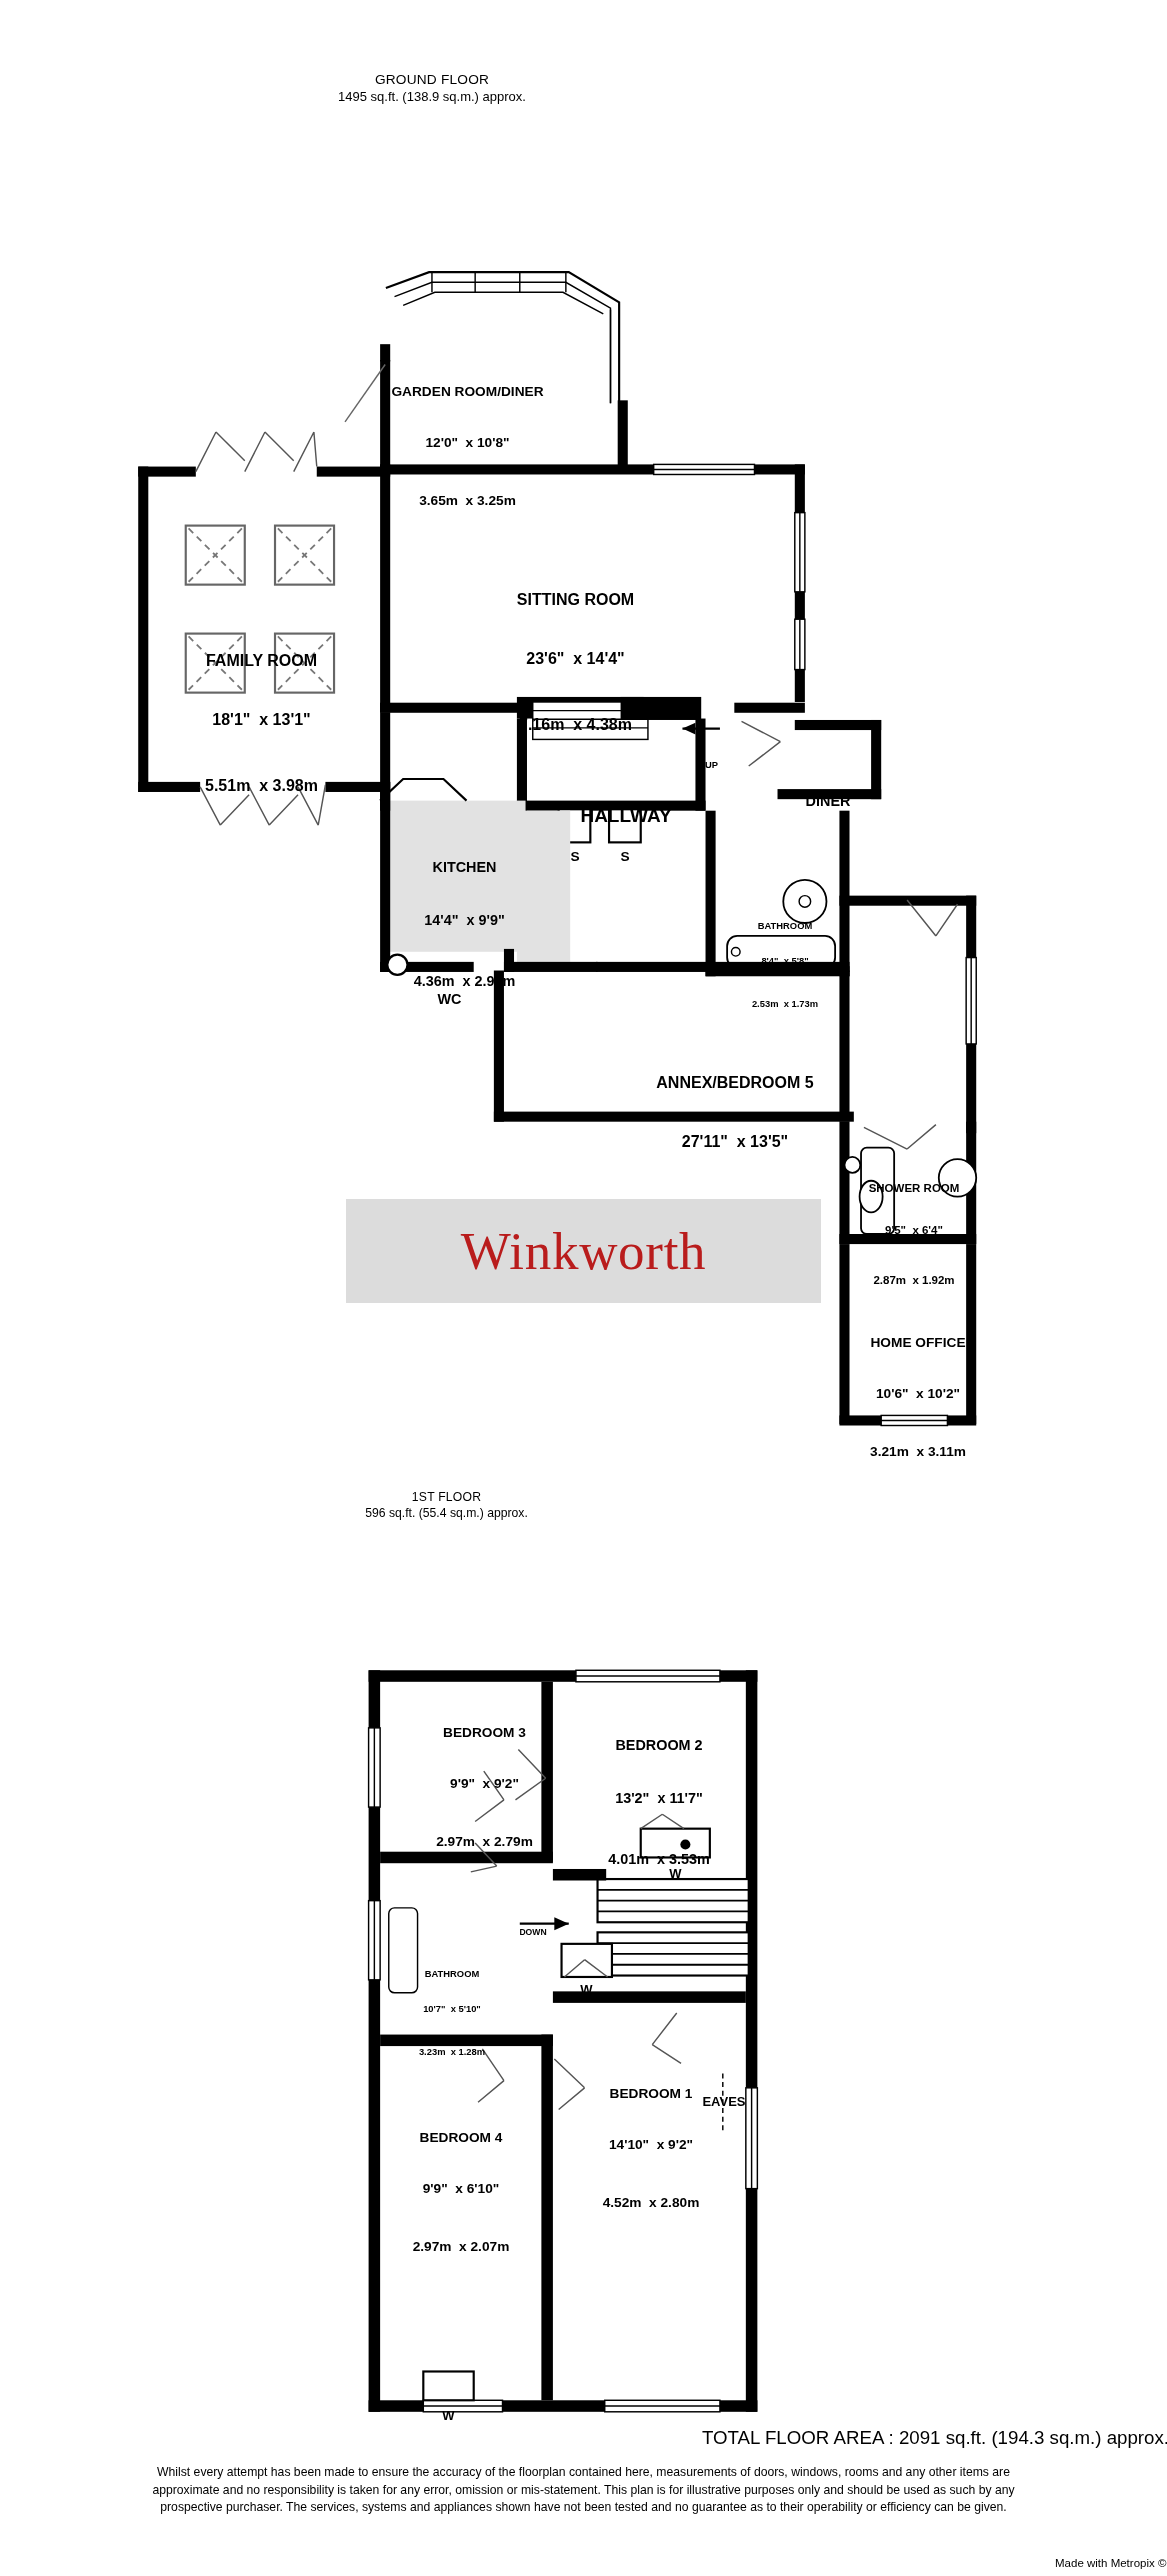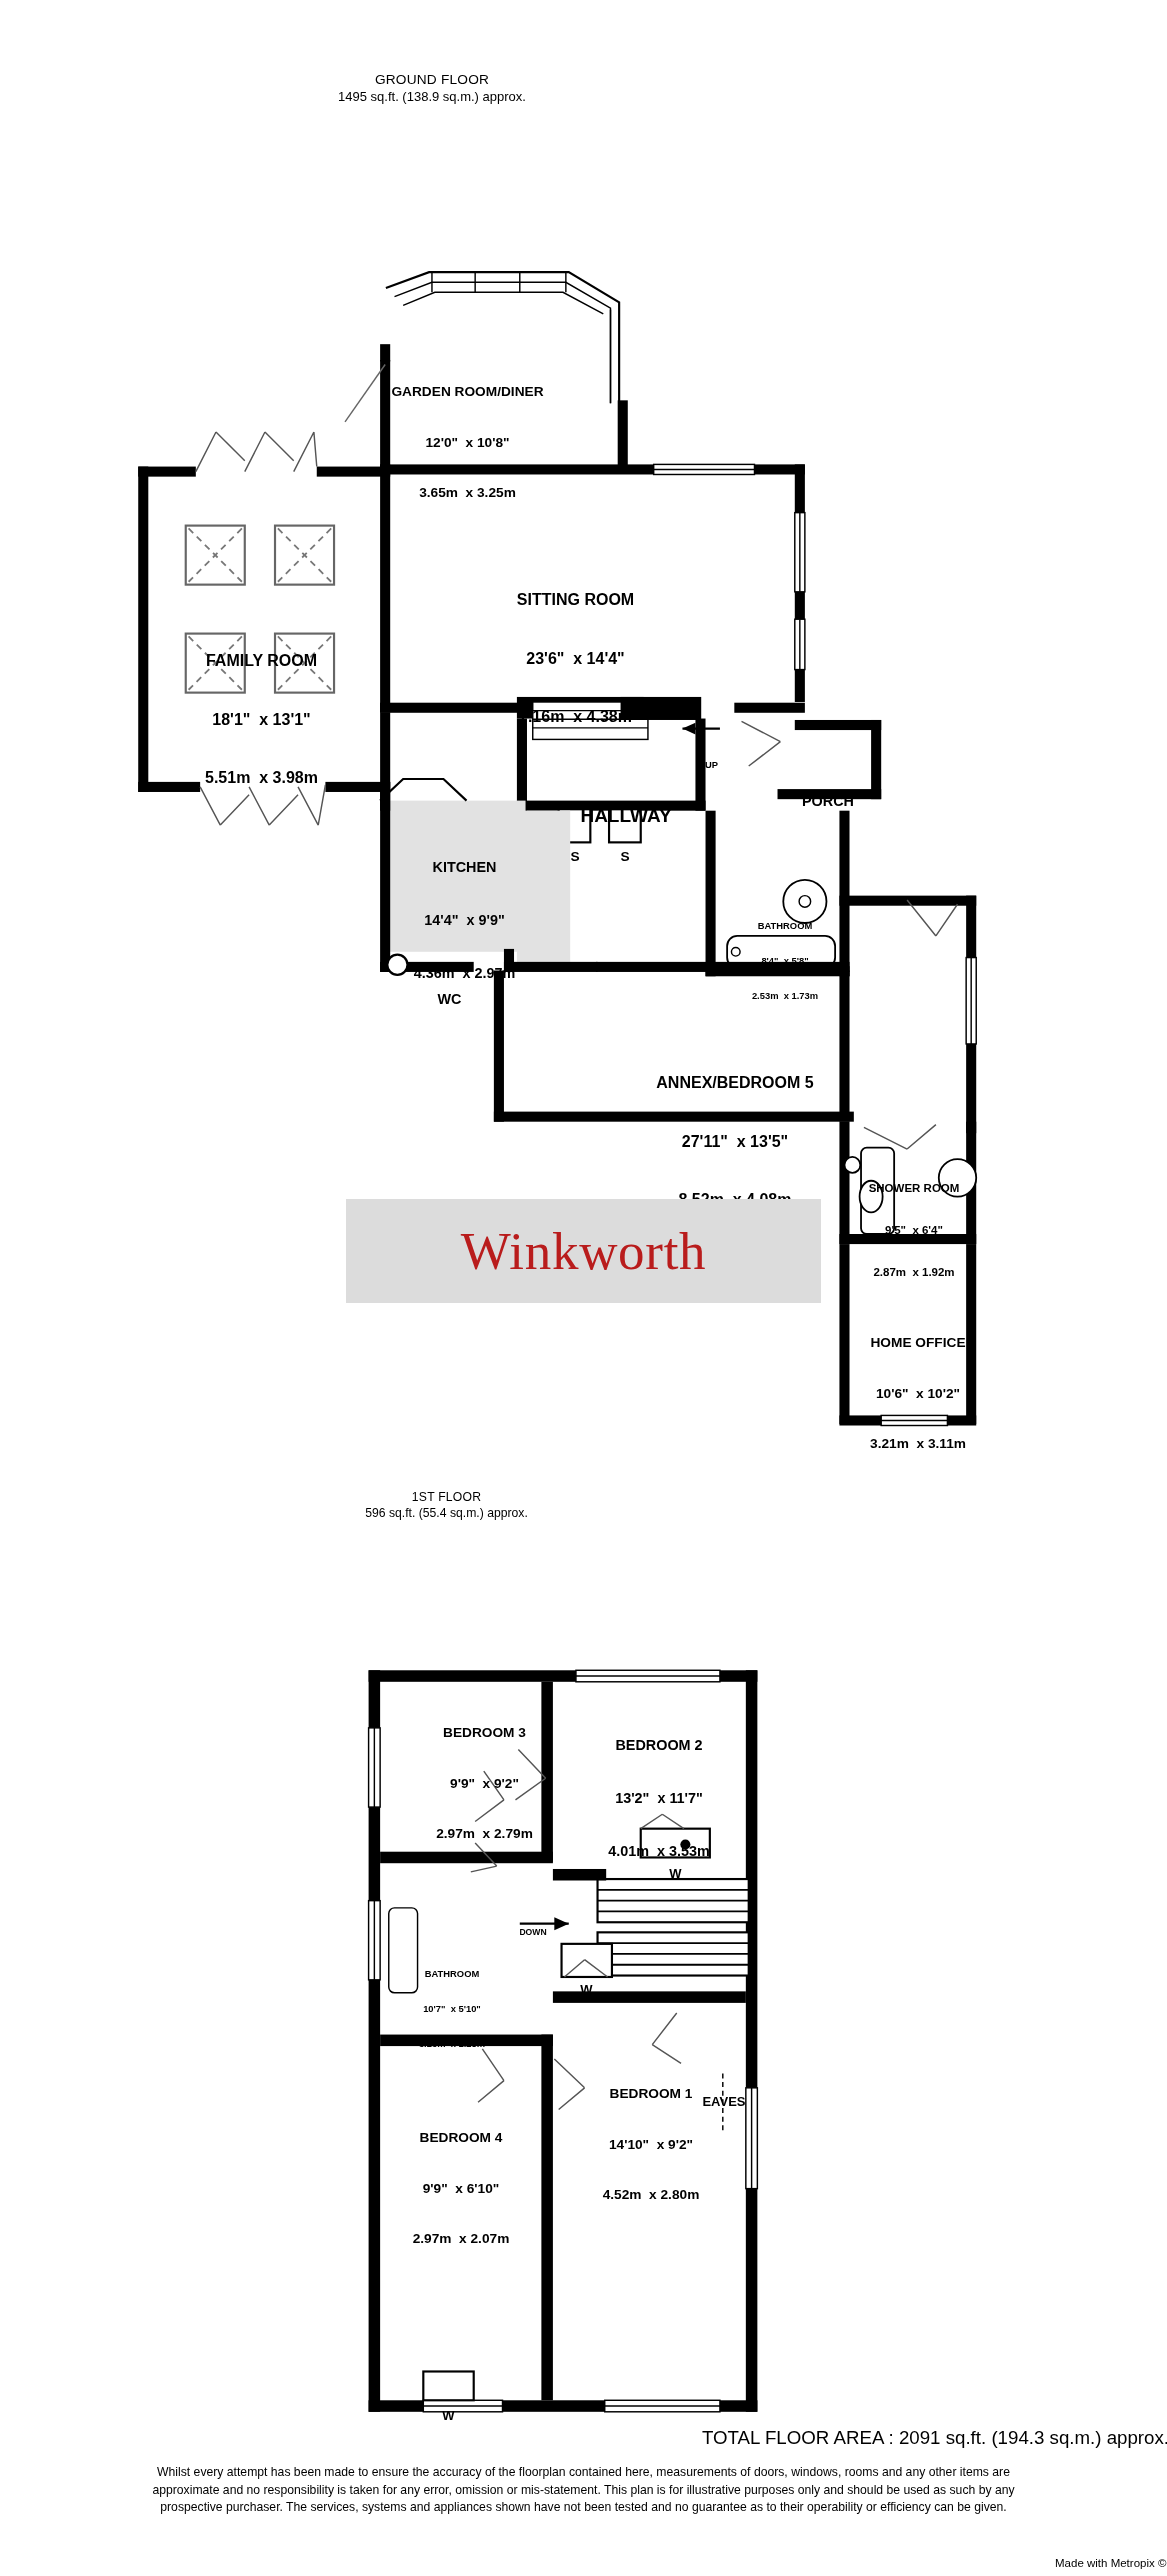--- a/index.html
+++ b/index.html
@@ -2,21 +2,21 @@
 <html style="font-size:11.5px"><head>
 <meta charset="utf-8">
 <style>
   html,body{margin:0;padding:0;background:#ffffff;}
   body{width:1167px;height:2576px;position:relative;
        font-family:"Liberation Sans","DejaVu Sans",sans-serif;color:#000;}
   .plan{position:absolute;left:0;top:0;width:1167px;height:2576px;}
   .lbl{position:absolute;text-align:center;font-weight:bold;line-height:1.22;white-space:pre;}
   .lbl .ttl{display:block;}
   .lbl .d1{display:block;}
-  .lbl .d2{display:block;}
+  .lbl .d2{display:block;margin-top:8px;}
   .floor-head{position:absolute;text-align:center;font-weight:normal;line-height:1.3;}
   .floor-head .fh1{display:block;font-size:13.7px;letter-spacing:0.2px;}
   .floor-head .fh2{display:block;font-size:13px;}
   .watermark{position:absolute;left:346px;top:1199px;width:475px;height:104px;
              background:#dcdcdc;display:flex;align-items:center;justify-content:center;}
   .watermark span{font-family:"Liberation Serif","DejaVu Serif",serif;
                   font-size:53px;color:#b91c1c;letter-spacing:0.7px;}
   .footer{position:absolute;left:2px;width:1167px;text-align:right;}
   #total{top:2427px;font-size:18.7px;}
   #disc{top:2464px;font-size:12.2px;line-height:1.45;left:50%;transform:translateX(-50%);
@@ -342,21 +342,21 @@
   <span class="ttl">KITCHEN</span>
   <span class="d1">14'4"  x 9'9"</span>
   <span class="d2">4.36m  x 2.97m</span>
 </div>
 
 <div class="lbl" style="left:554px;top:758px;width:144px;font-size:19px;">
   <span class="ttl">HALLWAY</span>
 </div>
 
 <div class="lbl" style="left:763px;top:758px;width:130px;font-size:14.4px;">
-  <span class="ttl">PORCH</span>
+  <span class="ttl">DINER</span>
 </div>
 
 <div class="lbl" style="left:410px;top:956px;width:79px;font-size:14.4px;">
   <span class="ttl">WC</span>
 </div>
 
 <div class="lbl" style="left:697px;top:736px;width:29px;font-size:9.4px;">
   <span class="ttl">UP</span>
 </div>
 

